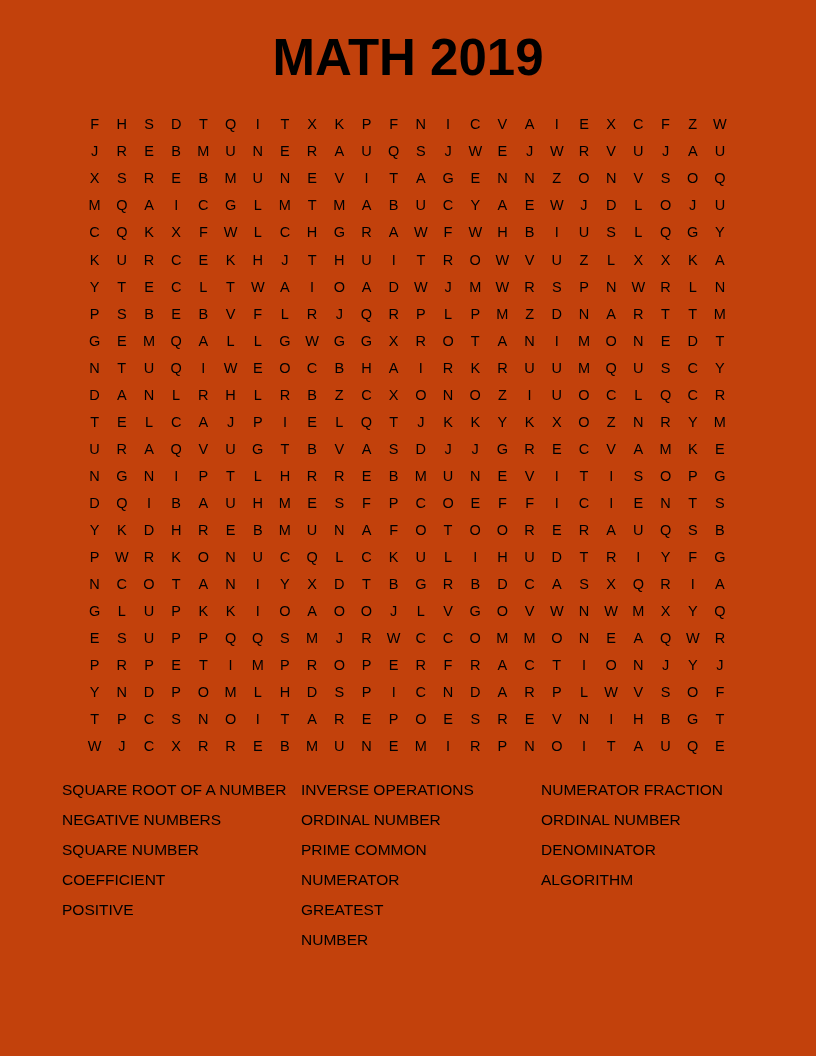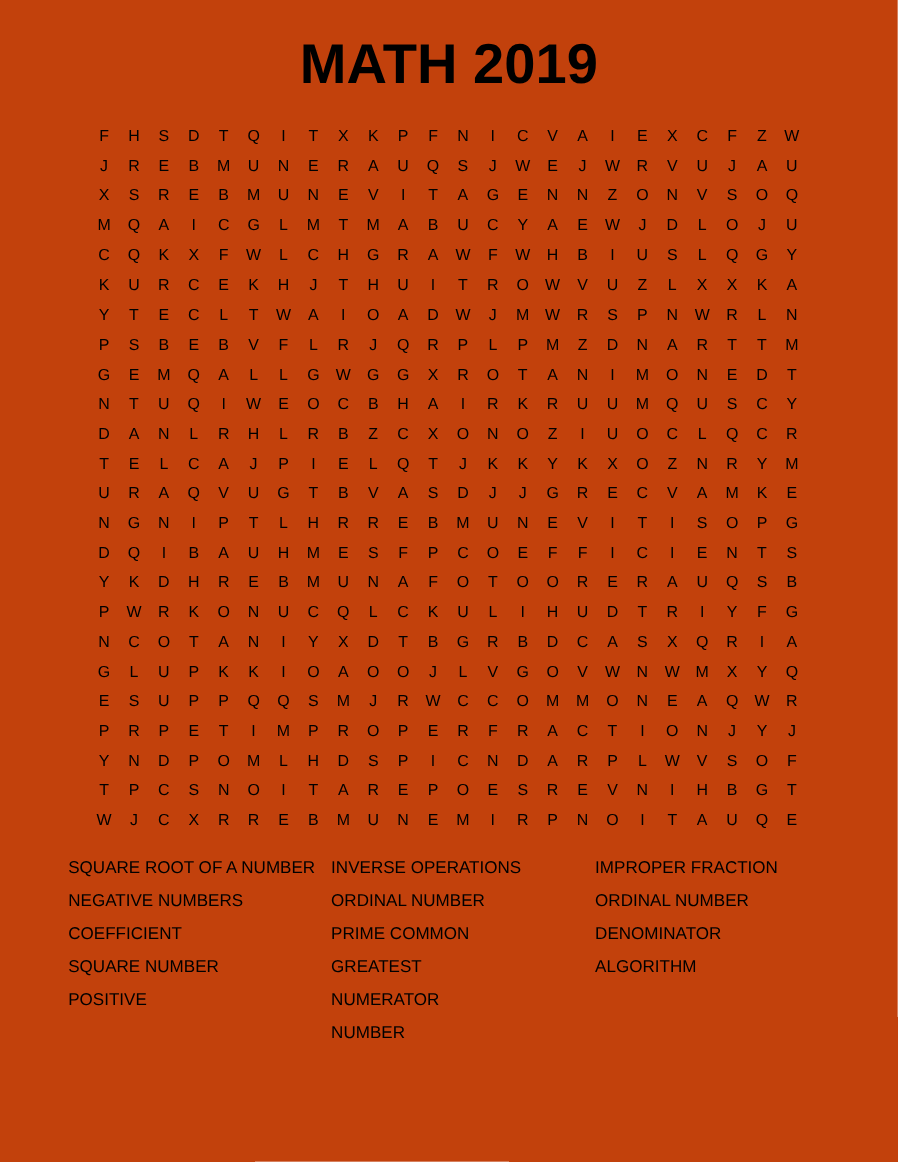--- a/index.html
+++ b/index.html
@@ -652,32 +652,32 @@
       <span class="cell">T</span>
       <span class="cell">A</span>
       <span class="cell">U</span>
       <span class="cell">Q</span>
       <span class="cell">E</span>
     </div>
   <div class="wordlist">
       <div class="wl-col wl-col-0">
         <div class="word">SQUARE ROOT OF A NUMBER</div>
         <div class="word">NEGATIVE NUMBERS</div>
+        <div class="word">SQUARE NUMBER</div>
         <div class="word">COEFFICIENT</div>
-        <div class="word">SQUARE NUMBER</div>
         <div class="word">POSITIVE</div>
       </div>
       <div class="wl-col wl-col-1">
         <div class="word">INVERSE OPERATIONS</div>
         <div class="word">ORDINAL NUMBER</div>
         <div class="word">PRIME COMMON</div>
+        <div class="word">NUMERATOR</div>
         <div class="word">GREATEST</div>
-        <div class="word">NUMERATOR</div>
         <div class="word">NUMBER</div>
       </div>
       <div class="wl-col wl-col-2">
-        <div class="word">IMPROPER FRACTION</div>
+        <div class="word">NUMERATOR FRACTION</div>
         <div class="word">ORDINAL NUMBER</div>
         <div class="word">DENOMINATOR</div>
         <div class="word">ALGORITHM</div>
       </div>
     </div>
 </div>
 
 </body></html>

